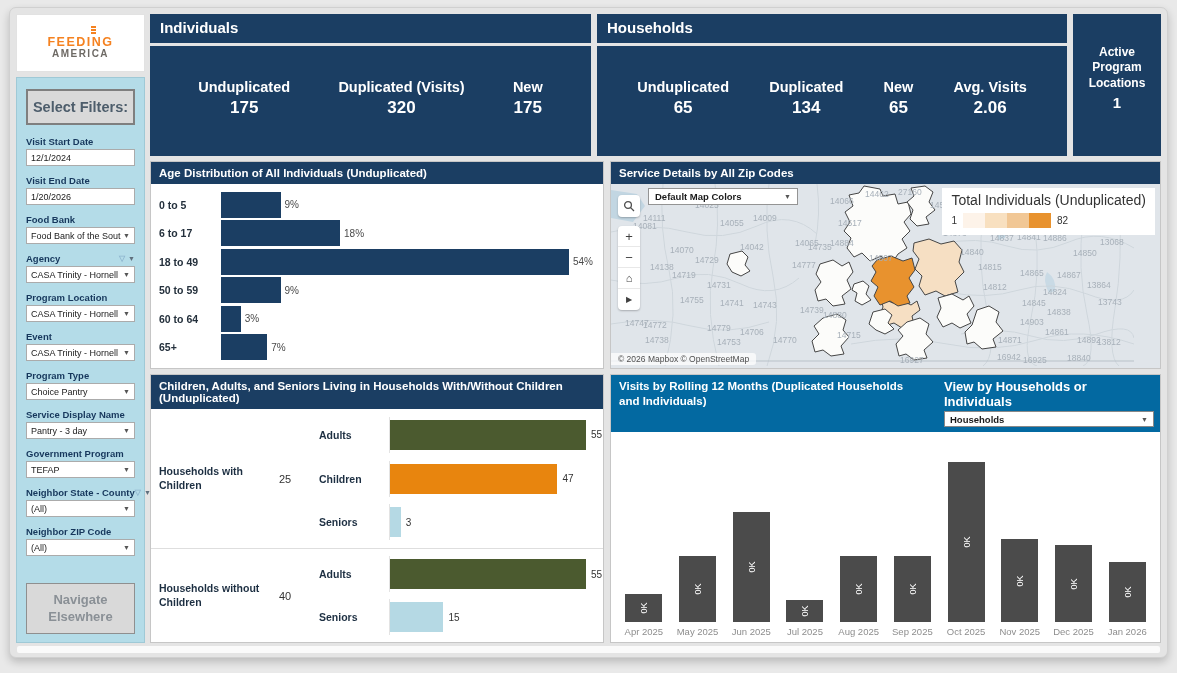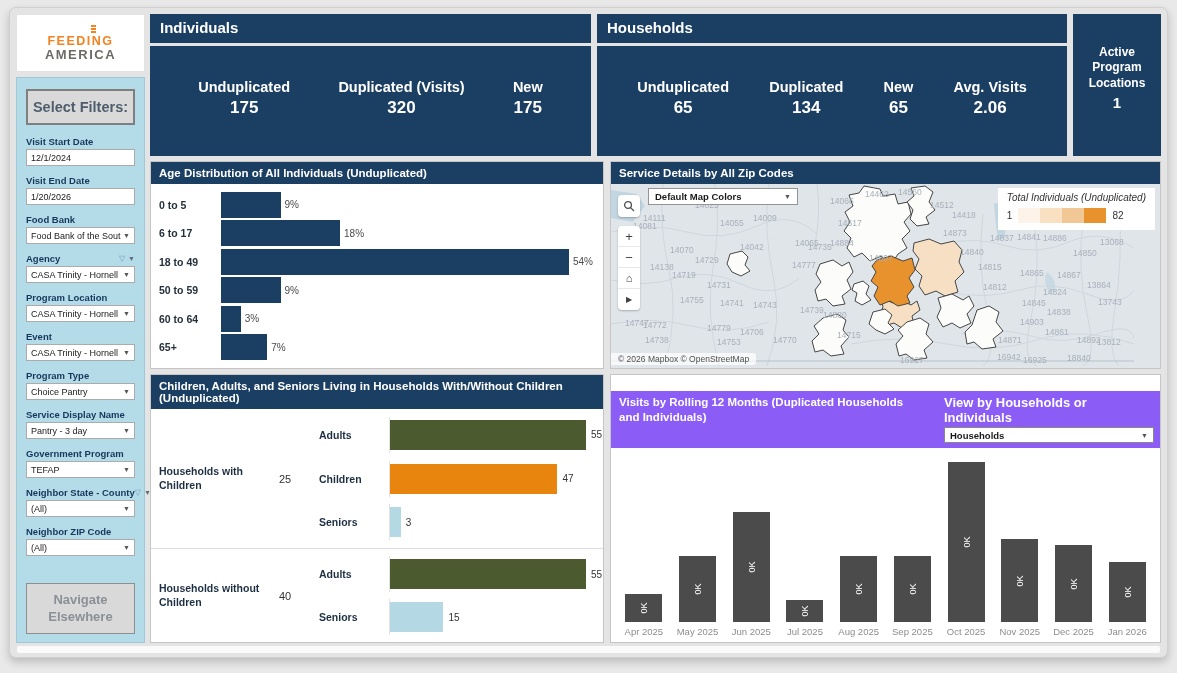--- a/index.html
+++ b/index.html
@@ -10,21 +10,21 @@
           padding:6px 6px 14px 6px; display:flex; gap:5px; }
   .footer-strip { position:absolute; left:7px; right:7px; bottom:4px; height:7px; background:#fafafa; border-radius:2px; }
 
   
   .sidebar { width:129px; display:flex; flex-direction:column; gap:5px; }
   .logo-box { background:#fff; border:1px solid #e2e2e2; height:58px; display:flex; flex-direction:column;
               align-items:center; justify-content:center; position:relative; }
   .wheat { width:5px; height:9px; margin-bottom:1px; margin-left:26px;
            background:repeating-linear-gradient(to bottom,#f58220 0 2px,#fff 2px 3px); }
   .logo-l1 { color:#f58220; font-weight:bold; font-size:12.5px; letter-spacing:1.5px; line-height:1.05; }
-  .logo-l2 { color:#6e6a65; font-weight:bold; font-size:13px; letter-spacing:1.5px; line-height:1.05; }
+  .logo-l2 { color:#6e6a65; font-weight:bold; font-size:10px; letter-spacing:1.5px; line-height:1.05; }
   .filter-panel { flex:1; background:#b4dce8; border:1px solid #9fc9d6; padding:8px 9px 8px 9px;
                   display:flex; flex-direction:column; }
   .select-filters-btn { background:#d9d9d9; border:2px solid #7f7f7f; color:#4d5d6b; font-weight:bold;
                         font-size:14.5px; text-align:center; padding:8px 2px; margin:3px 0 11px 0; cursor:default; }
   .filter-item { margin-bottom:9px; }
   .filter-label { font-size:9.5px; font-weight:bold; color:#16375c; margin-bottom:2px;
                   display:flex; align-items:center; }
   .filter-label .lbltxt { flex:1; white-space:nowrap; }
   .f-icons { display:flex; gap:3px; align-items:center; }
   .funnel-ic { color:#8fb6cf; font-size:8px; line-height:1; }
@@ -79,21 +79,21 @@
             font-size:9.5px; font-weight:bold; color:#1a1a1a; display:flex; align-items:center;
             justify-content:space-between; padding:0 6px; }
   .map-search { position:absolute; left:7px; top:11px; width:22px; height:22px; background:#fff; border-radius:4px;
                 box-shadow:0 1px 2px rgba(0,0,0,.25); display:flex; align-items:center; justify-content:center; }
   .map-ctrls { position:absolute; left:7px; top:42px; width:22px; background:#fff; border-radius:4px;
                box-shadow:0 1px 2px rgba(0,0,0,.25); display:flex; flex-direction:column; }
   .map-ctrl { height:21px; display:flex; align-items:center; justify-content:center; color:#3f3f3f; font-size:13px;
               border-bottom:1px solid #e8e8e8; }
   .map-ctrl:last-child { border-bottom:none; }
   .map-legend { position:absolute; right:5px; top:4px; background:#fff; padding:4px 9px 7px 9px; }
-  .legend-title { font-size:10px; color:#333;font-style:italic; }
+  .legend-title { font-size:14px; color:#333; }
   .legend-row { display:flex; align-items:center; gap:6px; margin-top:5px; }
   .legend-min,.legend-max { font-size:10px; color:#333; }
   .swatches { display:flex; }
   .swatch { width:22px; height:15px; }
   .map-attr { position:absolute; left:0; bottom:3px; background:rgba(255,255,255,.72); font-size:8.5px; color:#4f4f4f;
               padding:1px 7px; border-radius:0 3px 3px 0; }
 
   
   .comp-body { flex:1; display:flex; flex-direction:column; }
   .comp-group { display:flex; }
@@ -103,21 +103,21 @@
                  font-size:10.5px; font-weight:bold; color:#1d2f42; line-height:1.3; }
   .comp-gcount { width:40px; display:flex; align-items:center; font-size:11px; color:#333; }
   .comp-rows { flex:1; display:flex; flex-direction:column; justify-content:space-evenly; }
   .comp-row { display:flex; align-items:center; height:36px; }
   .comp-cat { width:70px; font-size:10.5px; font-weight:bold; color:#1d2f42; }
   .comp-barwrap { flex:1; border-left:1px solid #e3e3e3; display:flex; align-items:center; height:100%; }
   .comp-bar { height:30px; }
   .comp-val { font-size:10px; color:#333; margin-left:5px; }
 
   
-  .visits-title-bar { background:#8b5cf6; display:flex; justify-content:space-between; padding:4px 6px 5px 8px;margin-top:16px; }
+  .visits-title-bar { background:#0369a1; display:flex; justify-content:space-between; padding:4px 6px 5px 8px; }
   .v-title { color:#fff; font-weight:bold; font-size:11.5px; width:286px; line-height:1.3; }
   .v-dd-block { width:210px; }
   .v-dd-label { color:#fff; font-weight:bold; font-size:13px; margin-bottom:2px; }
   .v-dd { background:#fff; border:1px solid #888; height:16px; font-size:9.5px; font-weight:bold; color:#1a1a1a;
           display:flex; align-items:center; justify-content:space-between; padding:0 5px; }
   .visits-body { flex:1; display:flex; padding:6px 6px 3px 6px; }
   .vcol { flex:1; display:flex; flex-direction:column; justify-content:flex-end; align-items:center; }
   .vbar { width:37px; background:#4b4b4b; display:flex; align-items:center; justify-content:center; }
   .vbar-label { transform:rotate(-90deg); color:#fff; font-size:9px; white-space:nowrap; }
   .vmonth { font-size:9.5px; color:#8d8d8d; margin-top:4px; height:13px; white-space:nowrap; }
@@ -413,21 +413,21 @@
               <span class="zip" style="left: 212px; top: 126px;">14880</span>
               <span class="zip" style="left: 258px; top: 69px;">14807</span>
               <span class="zip" style="left: 129px; top: 143px;">14706</span>
               <span class="zip" style="left: 96px; top: 139px;">14779</span>
               <span class="zip" style="left: 106px; top: 153px;">14753</span>
               <span class="zip" style="left: 34px; top: 151px;">14738</span>
               <span class="zip" style="left: 162px; top: 151px;">14770</span>
               <span class="zip" style="left: 14px; top: 134px;">14747</span>
               <span class="zip" style="left: 32px; top: 136px;">14772</span>
               <span class="zip" style="left: 226px; top: 146px;">14715</span>
-              <span class="zip" style="left: 287px; top: 3px;">14560</span>
+              <span class="zip" style="left: 287px; top: 3px;">27160</span>
               <span class="zip" style="left: 319px; top: 16px;">14512</span>
               <span class="zip" style="left: 254px; top: 5px;">14462</span>
               <span class="zip" style="left: 341px; top: 26px;">14418</span>
               <span class="zip" style="left: 332px; top: 44px;">14873</span>
               <span class="zip" style="left: 379px; top: 49px;">14837</span>
               <span class="zip" style="left: 406px; top: 48px;">14841</span>
               <span class="zip" style="left: 432px; top: 49px;">14886</span>
               <span class="zip" style="left: 489px; top: 53px;">13068</span>
               <span class="zip" style="left: 349px; top: 63px;">14840</span>
               <span class="zip" style="left: 462px; top: 64px;">14850</span>

